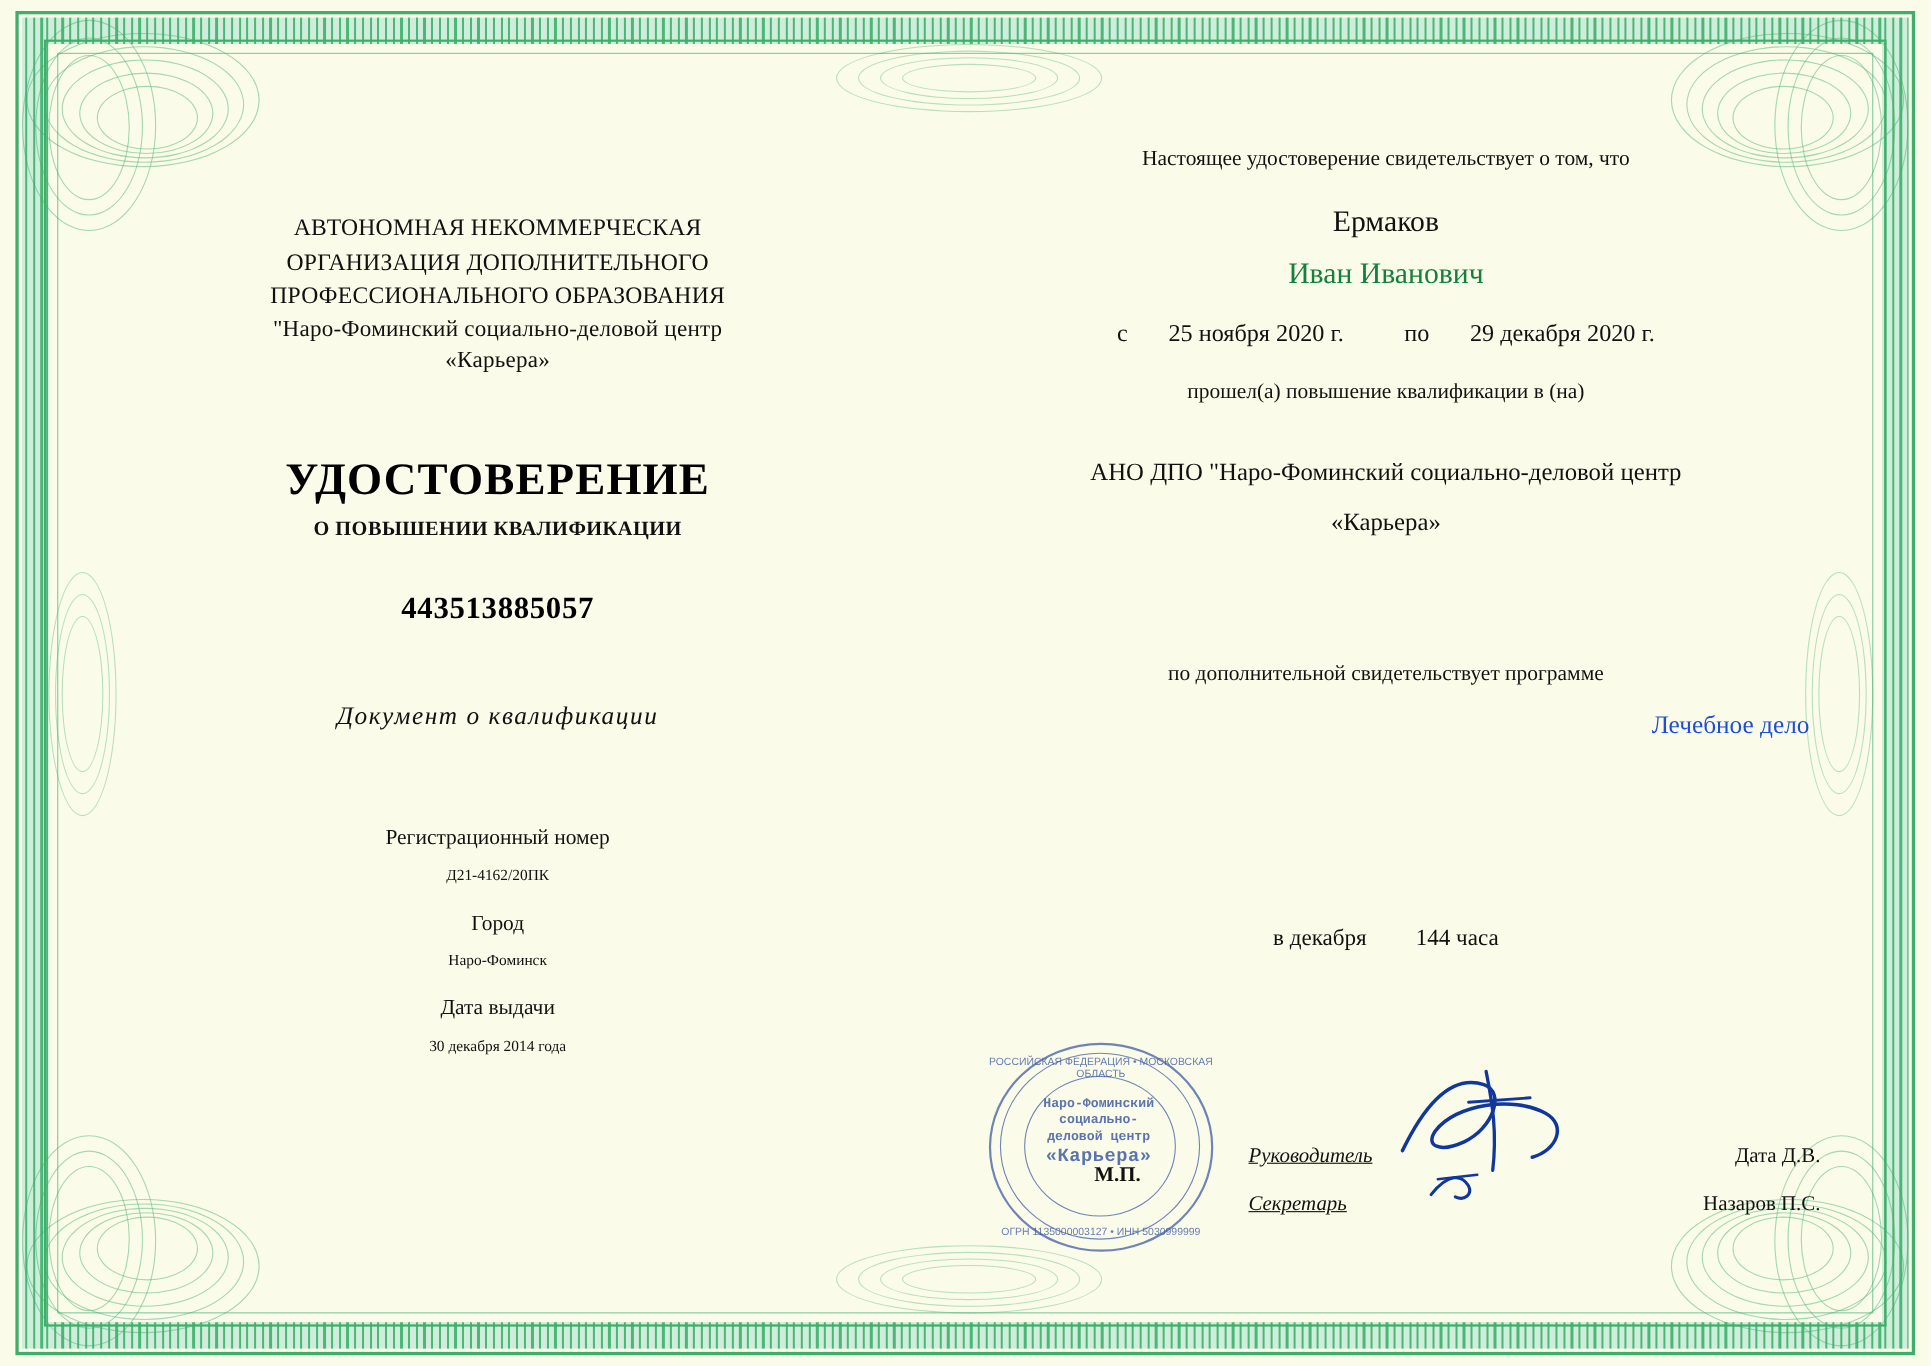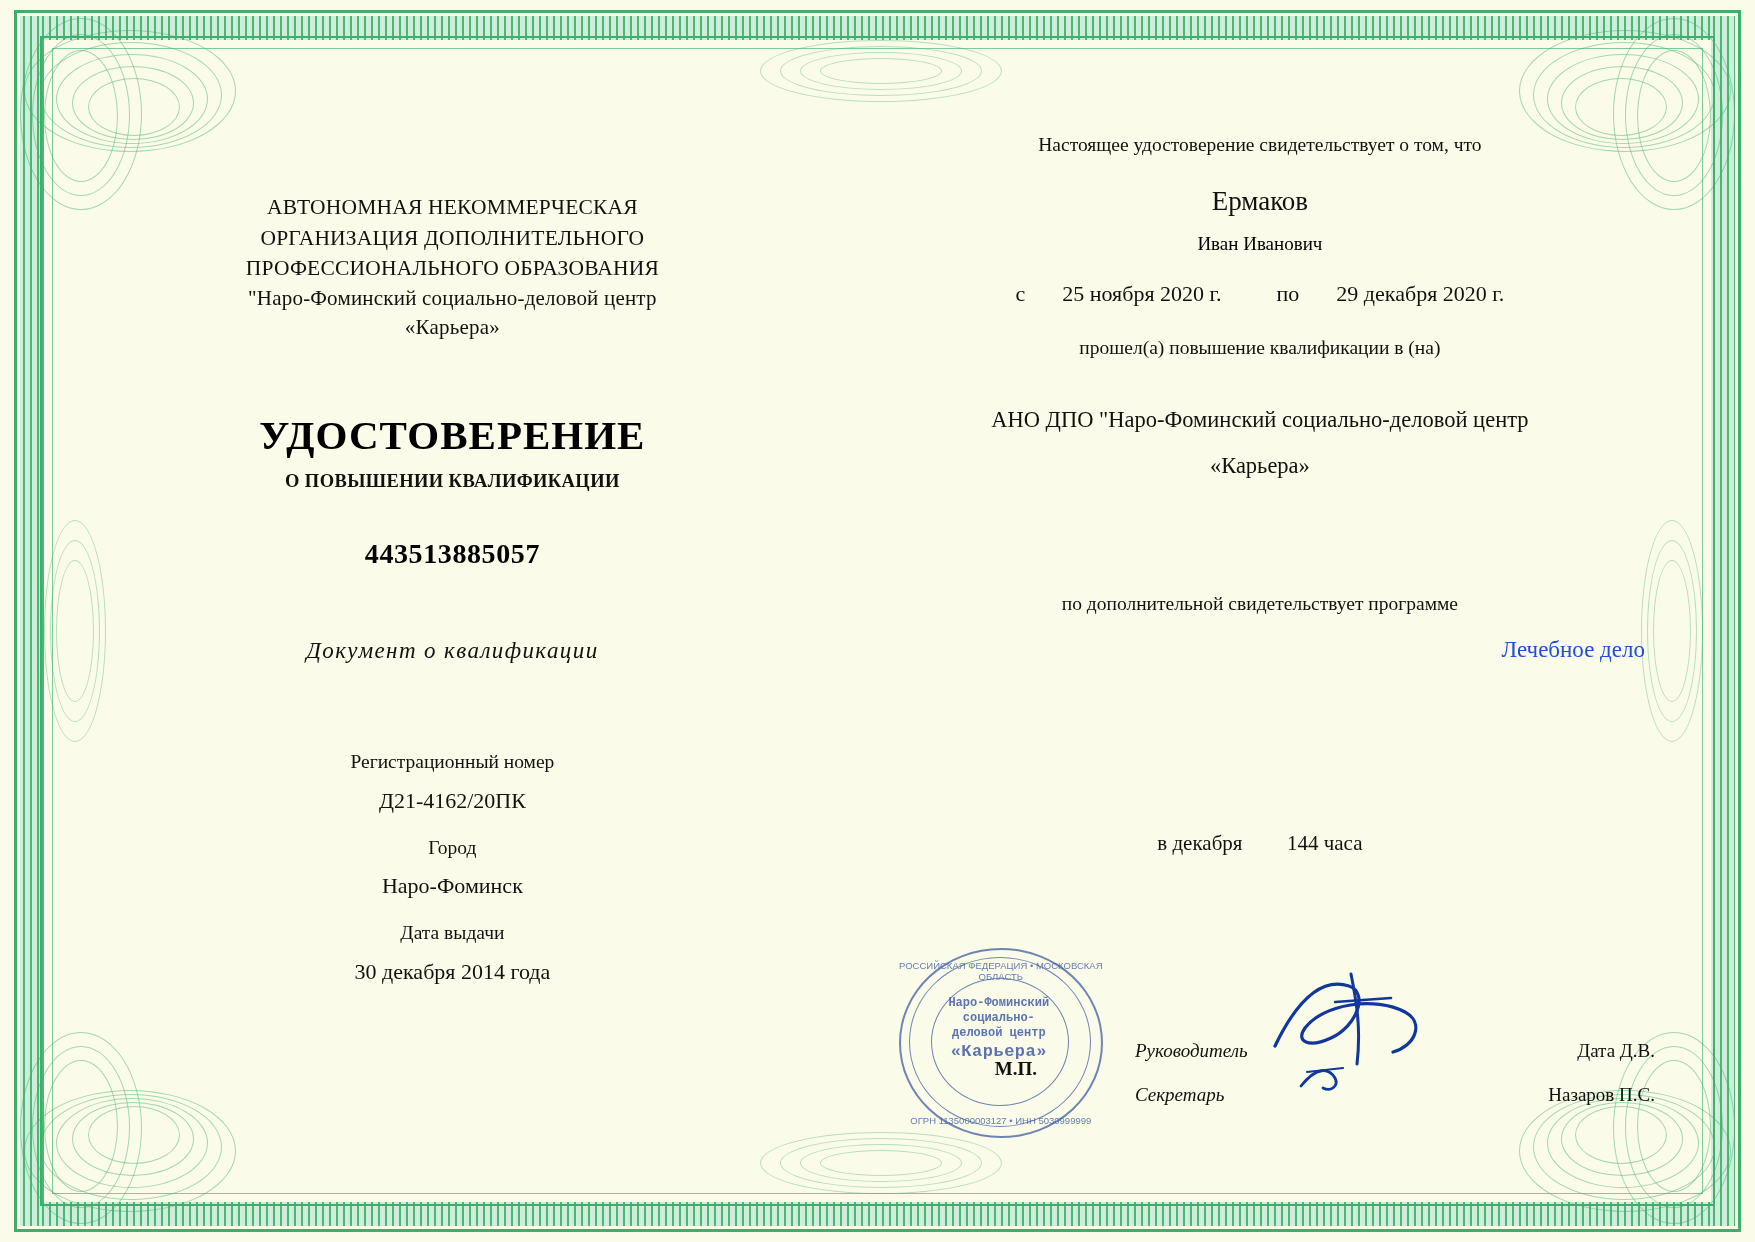--- a/index.html
+++ b/index.html
@@ -145,40 +145,40 @@
     color: #111;
   }
   .reg-block {
     margin-top: 88px;
     font-size: 20px;
     color: #111;
     line-height: 1.0;
   }
   .reg-block .lbl { font-size: 19.5px; }
   .reg-block .val {
-    font-size: 22px;
+    font-size: 14px;
     margin-top: 18px;
   }
   .reg-block .gap { margin-top: 26px; }
 
   
   .r-intro {
     font-size: 19.5px;
     color: #111;
     margin-top: 18px;
   }
   .r-surname {
     margin-top: 30px;
     font-size: 27px;
     color: #111;
   }
   .r-name {
     margin-top: 16px;
-    font-size: 19px;
-    color: #000000;
+    font-size: 27px;
+    color: #15803d;
   }
   .r-dates {
     margin-top: 26px;
     font-size: 22px;
     color: #111;
   }
   .r-dates .sp1 { display:inline-block; width: 26px; }
   .r-dates .sp2 { display:inline-block; width: 44px; }
   .r-dates .sp3 { display:inline-block; width: 26px; }
   .r-passed {
@@ -226,21 +226,21 @@
     width: 520px;
     font-size: 19px;
     color: #111;
   }
   .sig-row {
     display: flex;
     justify-content: space-between;
     align-items: baseline;
     margin-bottom: 22px;
   }
-  .sig-role { font-style: italic; font-size: 19px; }
+  .sig-role { font-style: italic; font-size: 19px; text-decoration: underline; }
   .sig-person { font-size: 19px; }
 
   .mp {
     position: absolute;
     left: 150px;
     bottom: 70px;
     font-size: 19px;
     font-weight: bold;
     color: #111;
     z-index: 4;

